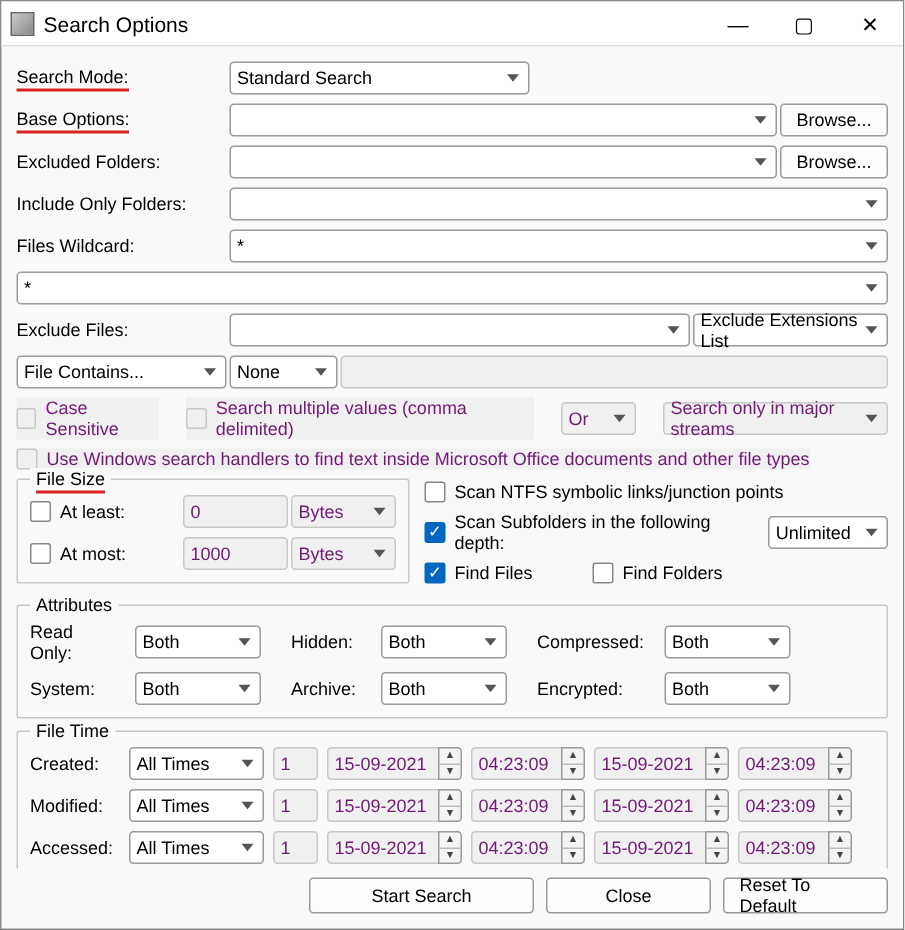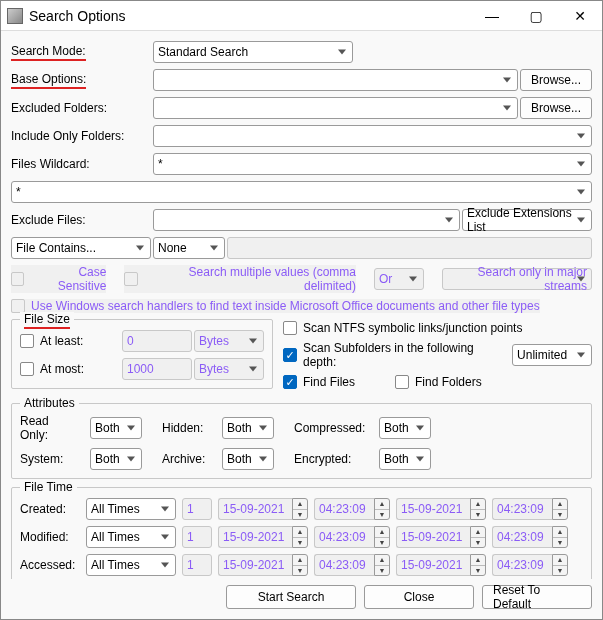--- a/index.html
+++ b/index.html
@@ -15,39 +15,39 @@
   .lbl { width: 140px; color:#000; }
   .underline { border-bottom: 2px solid #d22; display:inline-block; padding-bottom:1px; }
   .select, .text, .combo, .num {
     border:1px solid #9a9a9a; background:#fff; height:22px; font-size:12px; padding:0 4px;
     border-radius:3px; display:flex; align-items:center; position:relative;
   }
   .select::after, .combo::after { content:""; position:absolute; right:6px; top:50%; width:0;height:0;border-left:4px solid transparent;border-right:4px solid transparent;border-top:5px solid #555; transform:translateY(-50%); }
   .select { min-width: 50px; }
   .text { }
   .disabled { background:#f0f0f0; color:#888; border-color:#c8c8c8; }
-  .dim { color:#8b5cf6;text-align:right; }
+  .dim { color:#701a75; }
   .button { border:1px solid #9a9a9a; background:#fdfdfd; border-radius:3px; height:22px; display:flex; align-items:center; justify-content:center; padding:0 10px; font-size:12px; }
   .chk { display:flex; align-items:center; gap:6px; }
   .chk .box { width:14px; height:14px; border:1px solid #888; border-radius:2px; background:#fff; display:flex; align-items:center; justify-content:center; font-size:10px; color:#fff;}
   .chk.checked .box { background:#0067c0; border-color:#0067c0; }
   .chk.checked .box::after { content:"✓"; font-size:11px; line-height:1; }
   .chk.disabled .box { border-color:#c8c8c8; background:#f0f0f0;}
   .chk.disabled { color:#9a9a9a; }
   .group { border:1px solid #c8c8c8; border-radius:2px; padding:10px 8px 8px 8px; position:relative; margin-bottom:8px; }
   .group > .legend { position:absolute; top:-8px; left:8px; background:#f9f9f9; padding:0 4px; font-size:12px; }
   .spin { display:flex; align-items:stretch; }
   .spin .num { border-right:none; border-top-right-radius:0; border-bottom-right-radius:0; }
   .spin .arrows { width:16px; border:1px solid #9a9a9a; border-top-right-radius:3px; border-bottom-right-radius:3px; background:#f4f4f4; display:flex; flex-direction:column; }
   .spin .arrows div { flex:1; display:flex; align-items:center; justify-content:center; font-size:7px; color:#444;}
   .spin .arrows div:first-child { border-bottom:1px solid #bbb;}
   .footer-btns { display:flex; justify-content:flex-end; gap:8px; padding: 6px 10px 10px 10px; }
   .footer-btns .button { width:110px; height:24px; }
   .flex1 { flex:1; }
-  .w60 { width:52px;} .w90{width:90px;}
+  .w60 { width:84px;} .w90{width:90px;}
 </style>
 </head>
 <body>
 
 <div class="window">
   <div class="titlebar">
     <div class="icon"></div>
     <div class="title">Search Options</div>
     <div class="btns">
       <div class="btn">
@@ -384,21 +384,21 @@
               <div>▲</div>
               <div>▼</div>
             </div>
           </div>
       </div>
     </div>
 
   </div>
 
   <div class="footer-btns">
-    <div class="button" style="width:130px">
+    <div class="button" style="width:150px">
         <span>Start Search</span>
       </div>
     <div class="button">
         <span>Close</span>
       </div>
     <div class="button">
         <span>Reset To Default</span>
       </div>
   </div>
 </div>

